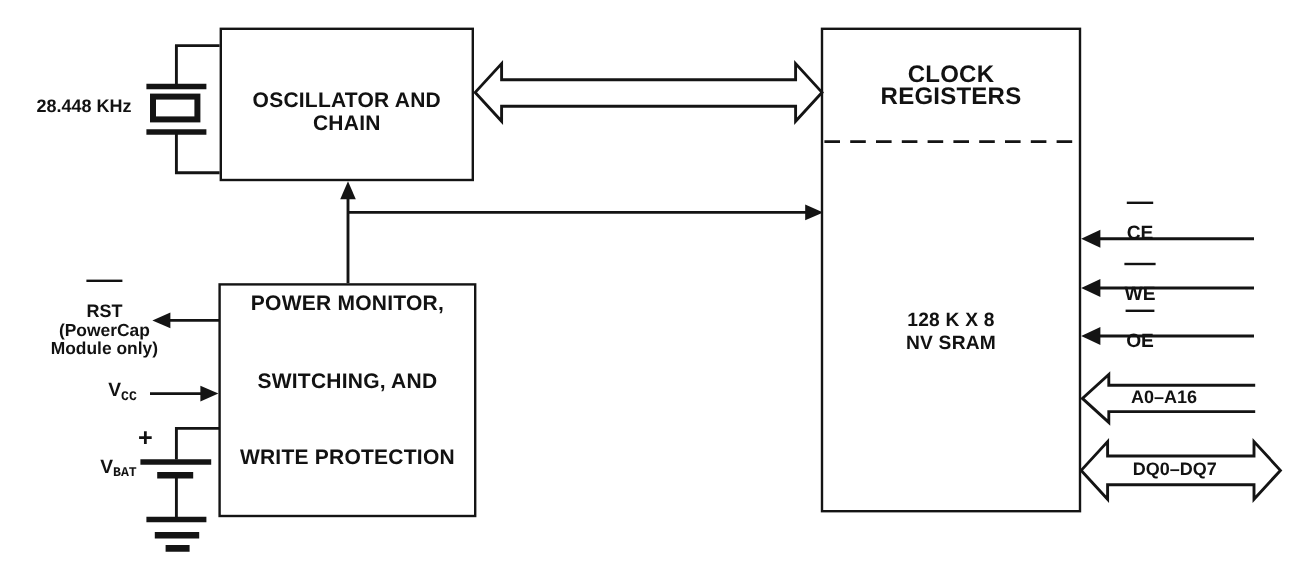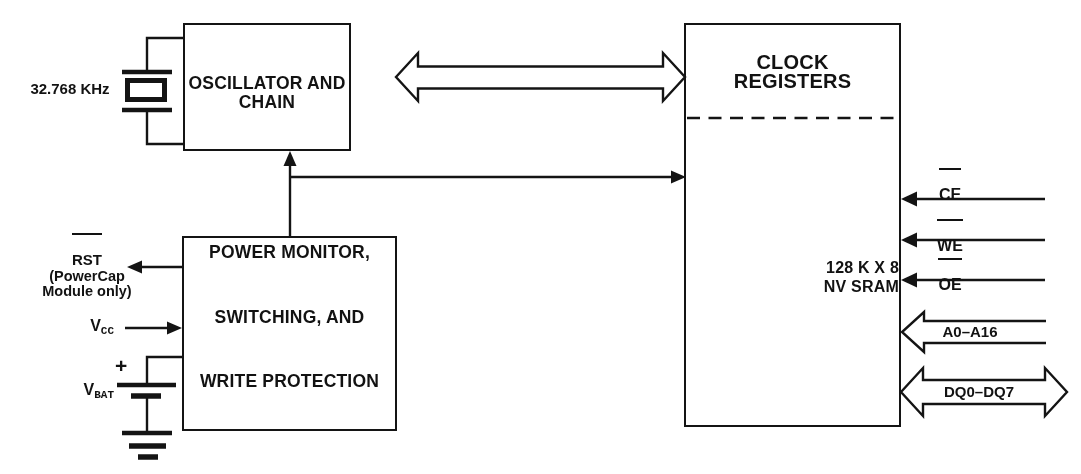--- a/index.html
+++ b/index.html
@@ -7,31 +7,31 @@
     position:relative; width:1081px; height:474px; background:#ffffff;
     font-family:"Liberation Sans", sans-serif; color:#121212; overflow:hidden;
   }
   svg.wires { position:absolute; left:0; top:0; width:1081px; height:474px; }
   .block {
     position:absolute; box-sizing:border-box; border:2.5px solid #141414;
     display:flex; flex-direction:column; align-items:center; justify-content:center;
     text-align:center; font-weight:bold; font-size:17.5px; line-height:19.5px;
     letter-spacing:0.2px; background:transparent;
   }
-  #osc-block   { left:183px; top:23px;  width:168px; height:128px; padding-top:12px; }
+  #osc-block   { left:183px; top:23px;  width:212px; height:128px; padding-top:12px; }
   #power-block { left:182px; top:236px; width:215px; height:195px; padding-bottom:32px;gap:45px; }
   #mem-block   { left:684px; top:23px;  width:217px; height:404px; display:block; }
   .mem-clock {
     position:absolute; left:0; right:0; top:0; height:93px;
     display:flex; flex-direction:column; align-items:center; justify-content:center;
     font-weight:bold; font-size:20px; line-height:19px; text-align:center;
   }
   .mem-sram {
     position:absolute; left:0; right:0; top:233px;
-    font-weight:bold; font-size:16px; line-height:19px; text-align:right;
+    font-weight:bold; font-size:16px; line-height:19px; text-align:center;
   }
   .lbl { position:absolute; font-weight:bold; white-space:nowrap; }
   .ovl { display:inline-block; border-top:2.2px solid #121212; padding-top:17px; line-height:1.05; }
   #lbl-freq { left:20px;  top:80px;  width:100px; text-align:center; font-size:15px; }
   #lbl-rst  { left:14px;  top:233px; width:146px; text-align:center; font-size:14.5px; line-height:15.5px; }
   #lbl-rst .rst-name { font-size:15px; }
   #lbl-vcc  { left:58px;  top:317px; width:56px;  text-align:right; font-size:16px; }
   #lbl-vbat { left:56px;  top:381px; width:58px;  text-align:right; font-size:16px; }
   sub.sig-sub { font-size:11px; font-weight:bold; vertical-align:-3px; letter-spacing:0;font-family:Liberation Mono, monospace; }
   #lbl-plus { left:115px; top:354px; font-size:21px; }
@@ -106,21 +106,21 @@
     <div class="mem-clock">
       <span>CLOCK</span>
       <span>REGISTERS</span>
     </div>
     <div class="mem-sram">
       <div>128 K X 8</div>
       <div>NV SRAM</div>
     </div>
   </div>
 
-  <div class="lbl" id="lbl-freq">32.768 KHz</div>
+  <div class="lbl" id="lbl-freq">28.448 KHz</div>
 
   <div class="lbl" id="lbl-rst">
     <span class="ovl rst-name">RST</span><br>
     <span>(PowerCap</span><br>
     <span>Module only)</span>
   </div>
 
   <div class="lbl" id="lbl-vcc">
     <span>V</span><sub class="sig-sub">CC</sub>
   </div>

